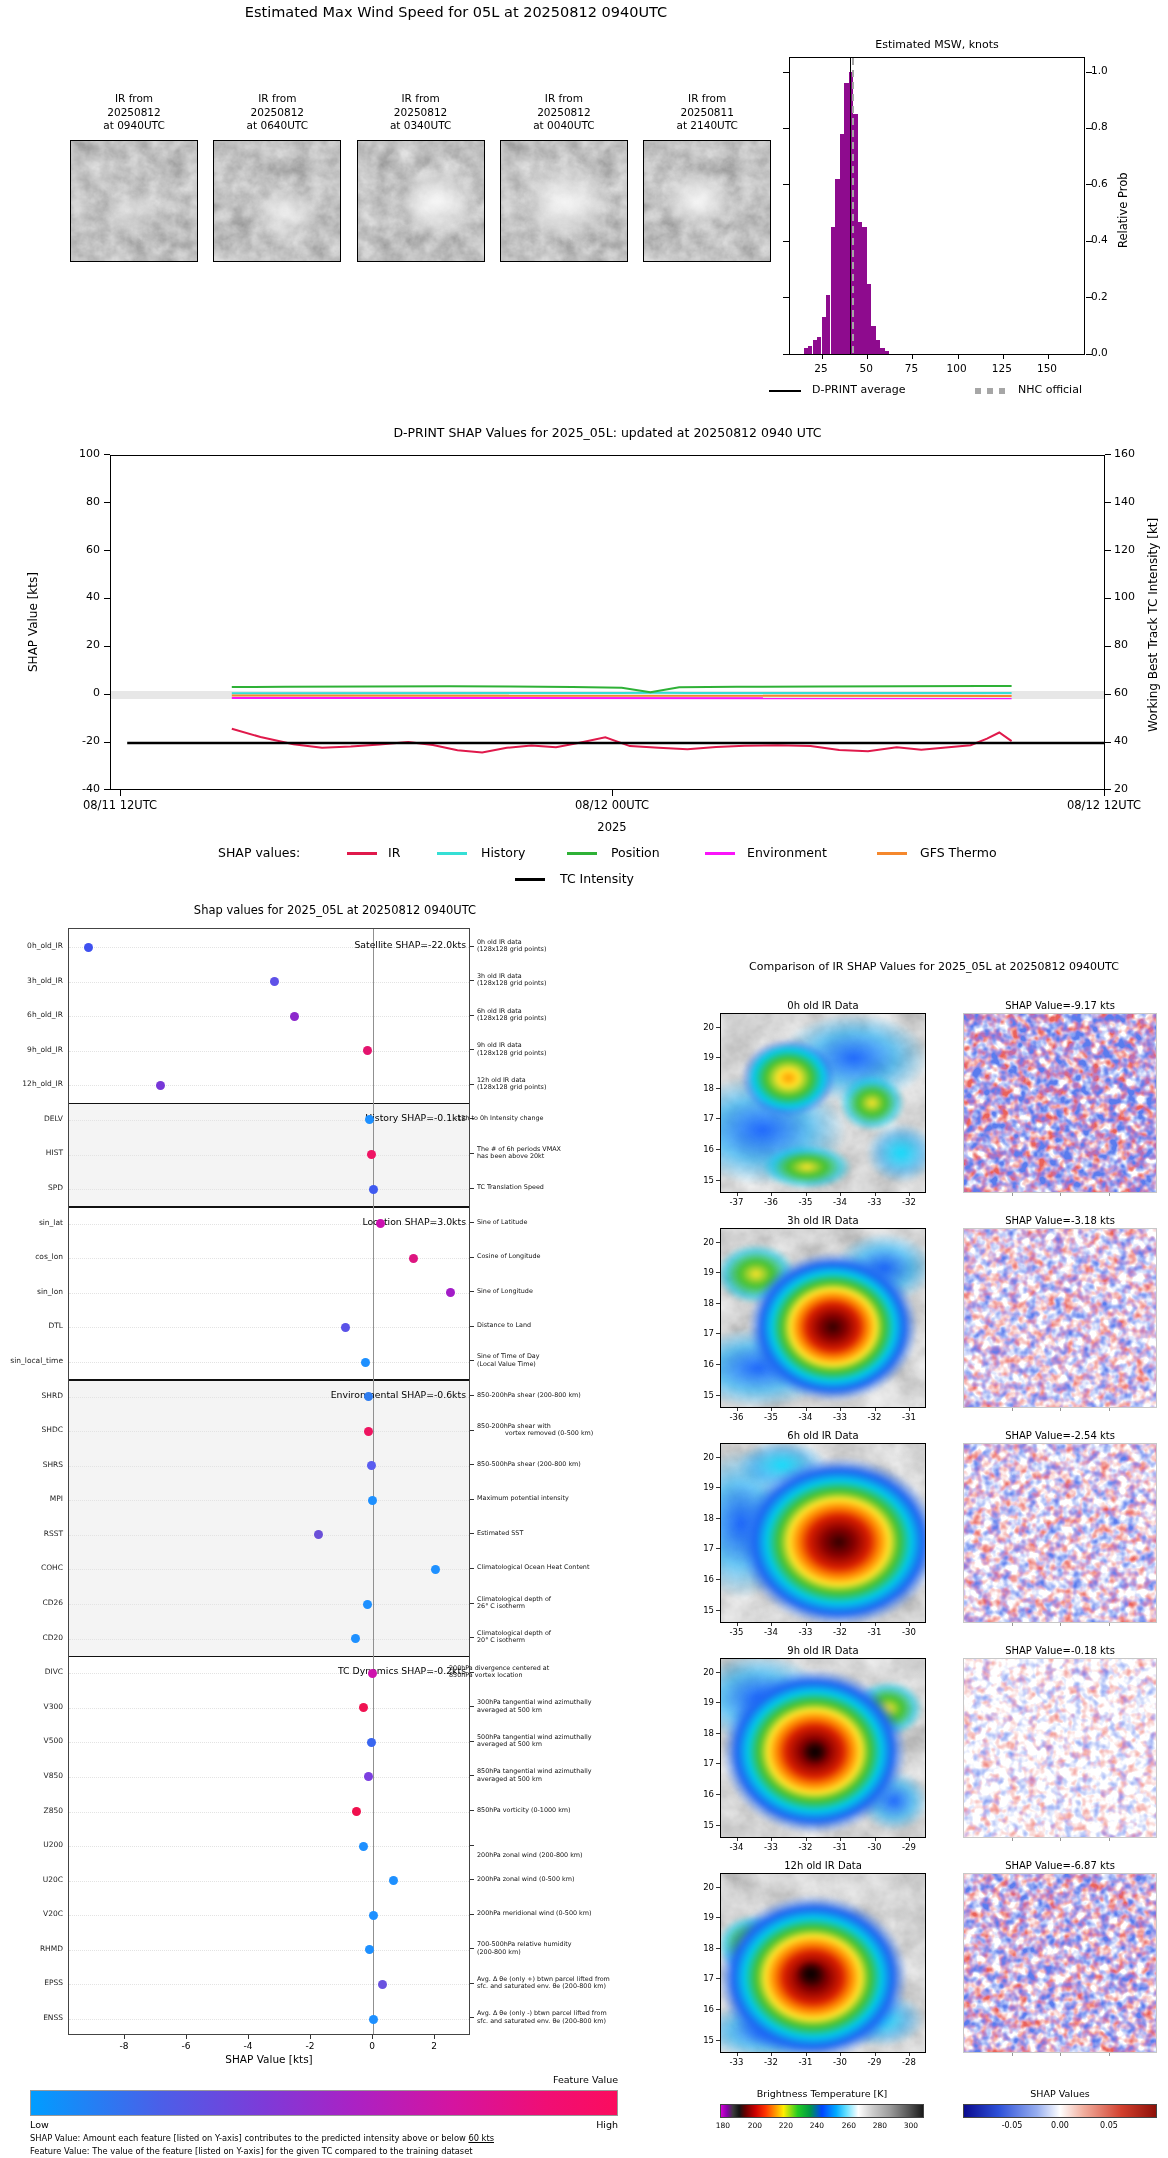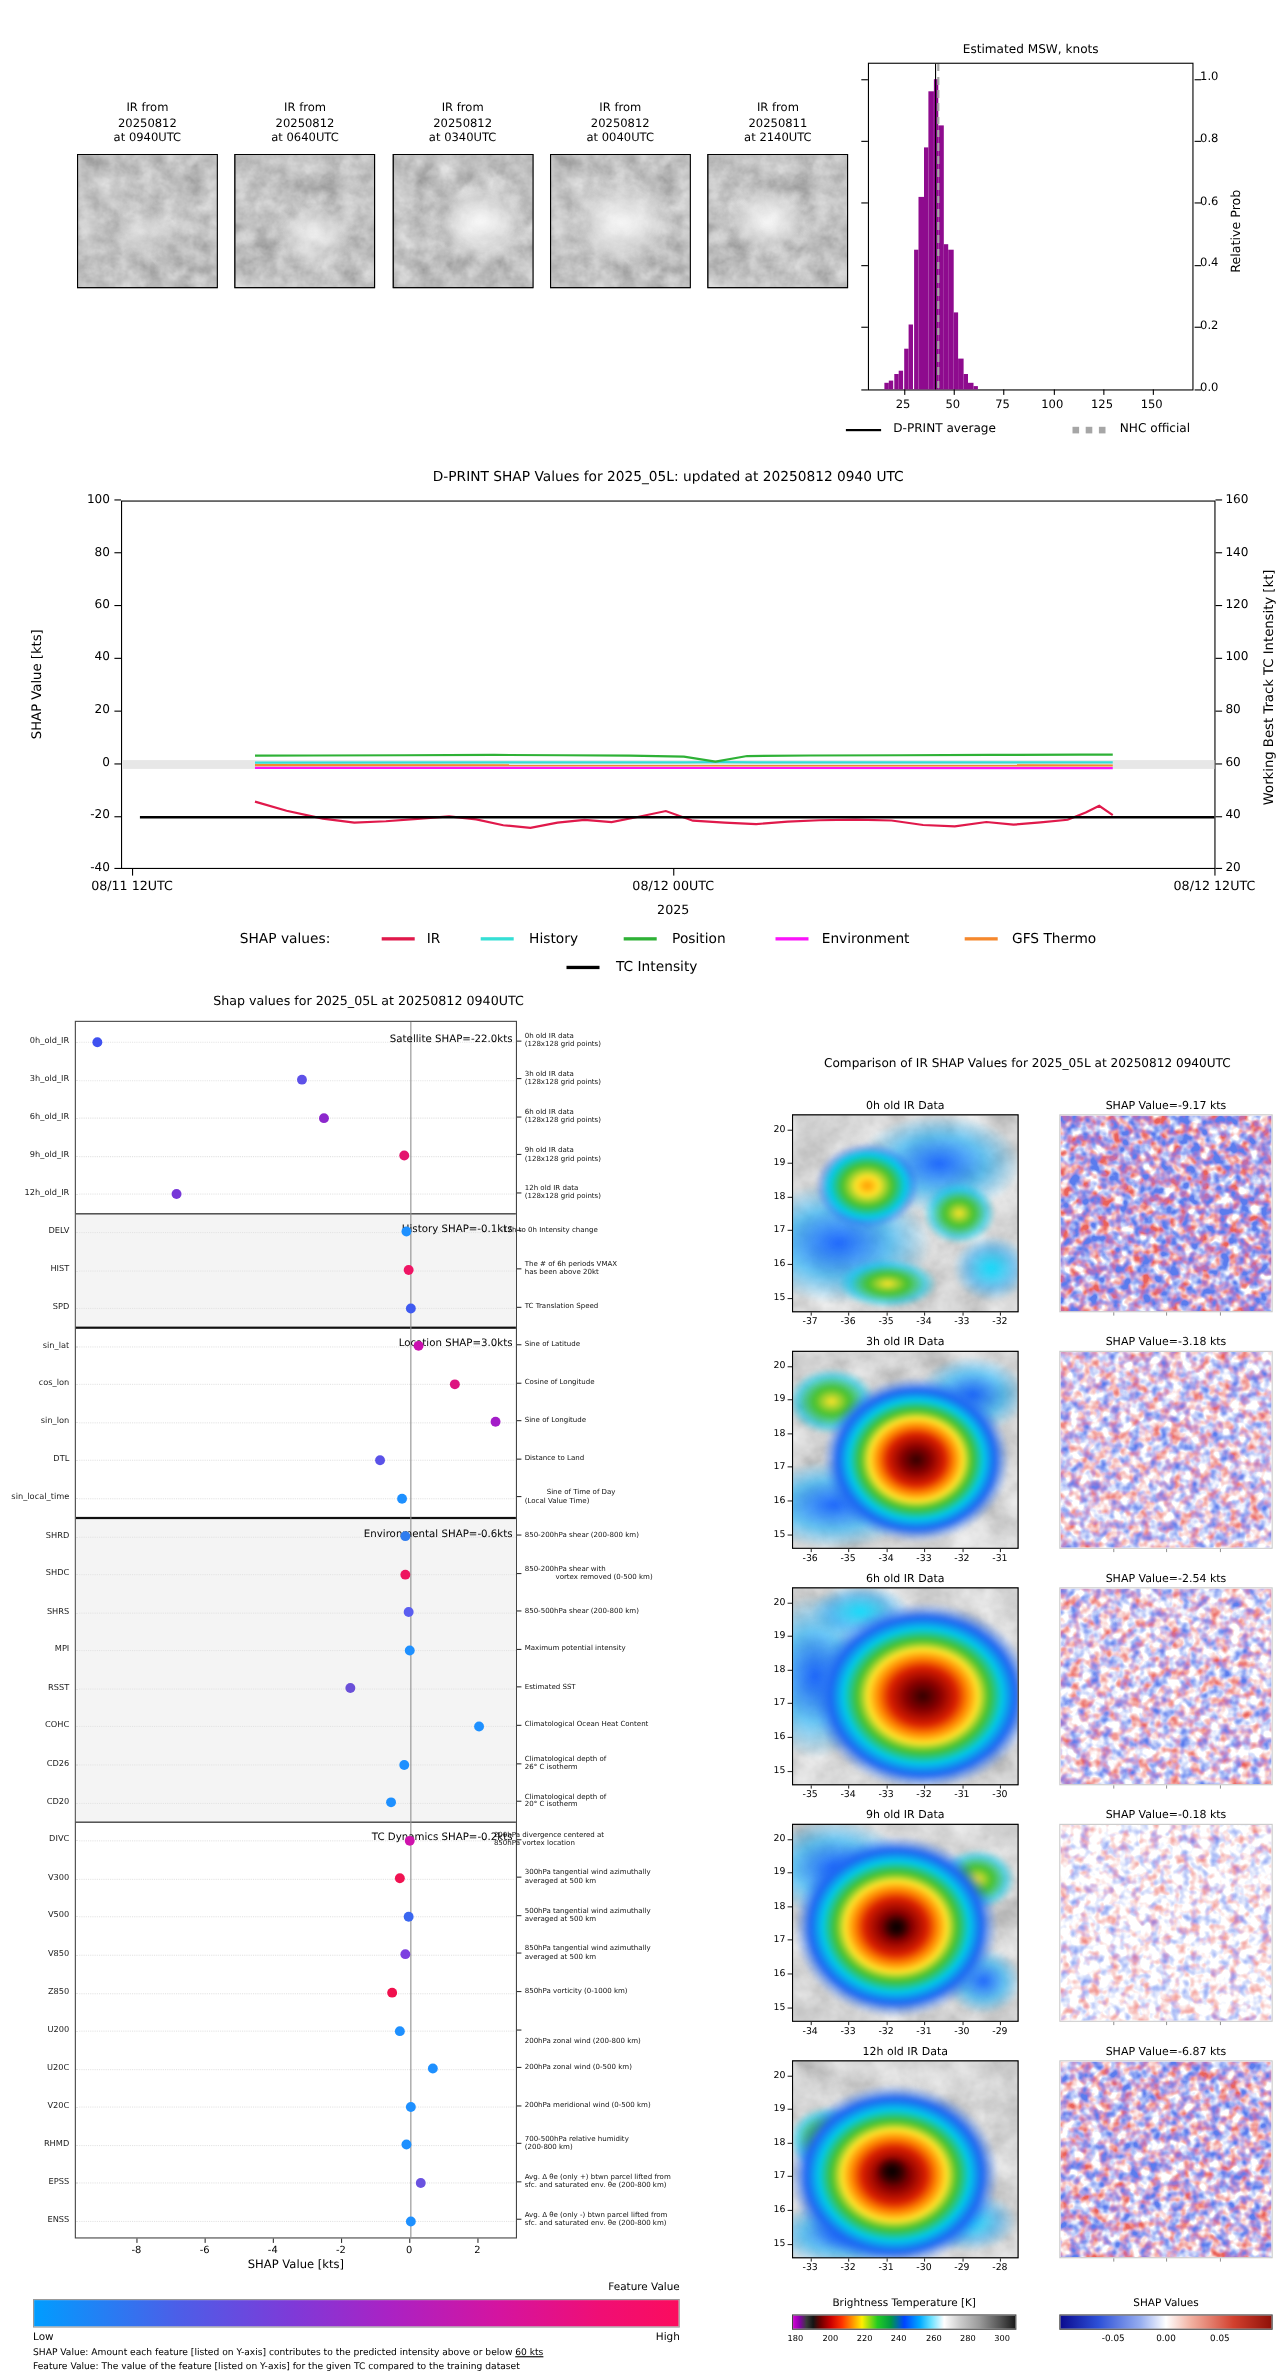--- a/index.html
+++ b/index.html
@@ -121,20 +121,21 @@
           <feTurbulence type="fractalNoise" baseFrequency="0.11" numOctaves="2" seed="63" result="b"></feTurbulence>
           <feColorMatrix in="b" type="matrix" values="0 0 0 0 0.10 0 0 0 0 0.20 0 0 0 0 0.85 2.5 0 0 0 -0.95" result="bl"></feColorMatrix>
           <feMerge>
             <feMergeNode in="r"></feMergeNode>
             <feMergeNode in="bl"></feMergeNode>
           </feMerge>
         </filter>
     </defs>
   </svg>
 
+  <div id="top-title" class="ctr">Estimated Max Wind Speed for 05L at 20250812 0940UTC</div>
   <div id="hist-title" class="ctr">Estimated MSW, knots</div>
   <div id="hist-box">
       <div style="position: absolute; box-sizing: border-box; left: 13.5px; bottom: 0px; width: 4.4px; height: 5.6px; background: rgb(142, 11, 142);"></div>
       <div style="position: absolute; box-sizing: border-box; left: 18px; bottom: 0px; width: 4.4px; height: 8.5px; background: rgb(142, 11, 142);"></div>
       <div style="position: absolute; box-sizing: border-box; left: 22.6px; bottom: 0px; width: 4.4px; height: 14.1px; background: rgb(142, 11, 142);"></div>
       <div style="position: absolute; box-sizing: border-box; left: 27.1px; bottom: 0px; width: 4.4px; height: 16.9px; background: rgb(142, 11, 142);"></div>
       <div style="position: absolute; box-sizing: border-box; left: 31.6px; bottom: 0px; width: 4.4px; height: 36.6px; background: rgb(142, 11, 142);"></div>
       <div style="position: absolute; box-sizing: border-box; left: 36.1px; bottom: 0px; width: 4.4px; height: 59.2px; background: rgb(142, 11, 142);"></div>
       <div style="position: absolute; box-sizing: border-box; left: 40.6px; bottom: 0px; width: 4.4px; height: 126.9px; background: rgb(142, 11, 142);"></div>
       <div style="position: absolute; box-sizing: border-box; left: 45.2px; bottom: 0px; width: 4.4px; height: 174.8px; background: rgb(142, 11, 142);"></div>
@@ -468,21 +469,21 @@
       <div style="position: static;">Sine of Longitude</div>
     </div>
     <div style="position: absolute; box-sizing: border-box; left: 0px; top: 1321.38px; width: 63px; text-align: right; font-size: 7.5px; color: rgb(34, 34, 34);">DTL</div>
     <div style="position: absolute; box-sizing: border-box; left: 470px; top: 1325.88px; width: 4px; height: 1px; background: rgb(51, 51, 51);"></div>
     <div style="position: absolute; box-sizing: border-box; left: 477px; top: 1322.38px; width: 200px; font-size: 6.4px; line-height: 7.3px; color: rgb(17, 17, 17);">
       <div style="position: static;">Distance to Land</div>
     </div>
     <div style="position: absolute; box-sizing: border-box; left: 0px; top: 1355.96px; width: 63px; text-align: right; font-size: 7.5px; color: rgb(34, 34, 34);">sin_local_time</div>
     <div style="position: absolute; box-sizing: border-box; left: 470px; top: 1360.46px; width: 4px; height: 1px; background: rgb(51, 51, 51);"></div>
     <div style="position: absolute; box-sizing: border-box; left: 477px; top: 1353.46px; width: 200px; font-size: 6.4px; line-height: 7.3px; color: rgb(17, 17, 17);">
-      <div style="position: static; margin-left: 20px;">Sine of Time of Day</div>
+      <div style="position: static;">Sine of Time of Day</div>
       <div style="position: static;">(Local Value Time)</div>
     </div>
     <div style="position: absolute; box-sizing: border-box; left: 0px; top: 1390.54px; width: 63px; text-align: right; font-size: 7.5px; color: rgb(34, 34, 34);">SHRD</div>
     <div style="position: absolute; box-sizing: border-box; left: 470px; top: 1395.04px; width: 4px; height: 1px; background: rgb(51, 51, 51);"></div>
     <div style="position: absolute; box-sizing: border-box; left: 477px; top: 1391.54px; width: 200px; font-size: 6.4px; line-height: 7.3px; color: rgb(17, 17, 17);">
       <div style="position: static;">850-200hPa shear (200-800 km)</div>
     </div>
     <div style="position: absolute; box-sizing: border-box; left: 0px; top: 1425.12px; width: 63px; text-align: right; font-size: 7.5px; color: rgb(34, 34, 34);">SHDC</div>
     <div style="position: absolute; box-sizing: border-box; left: 470px; top: 1429.62px; width: 4px; height: 1px; background: rgb(51, 51, 51);"></div>
     <div style="position: absolute; box-sizing: border-box; left: 477px; top: 1422.62px; width: 200px; font-size: 6.4px; line-height: 7.3px; color: rgb(17, 17, 17);">

